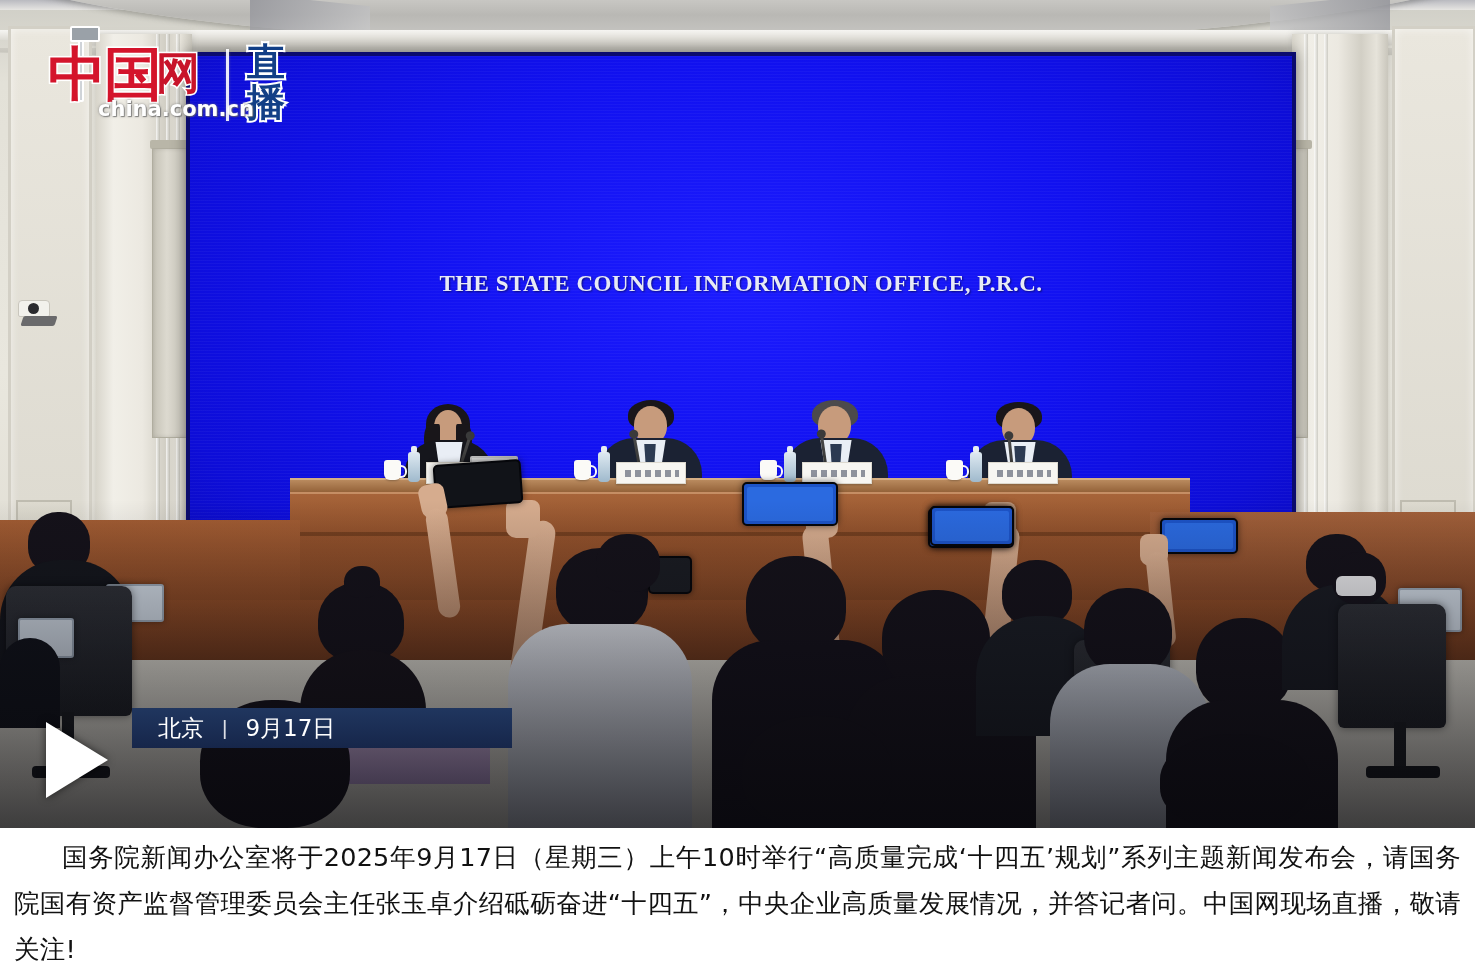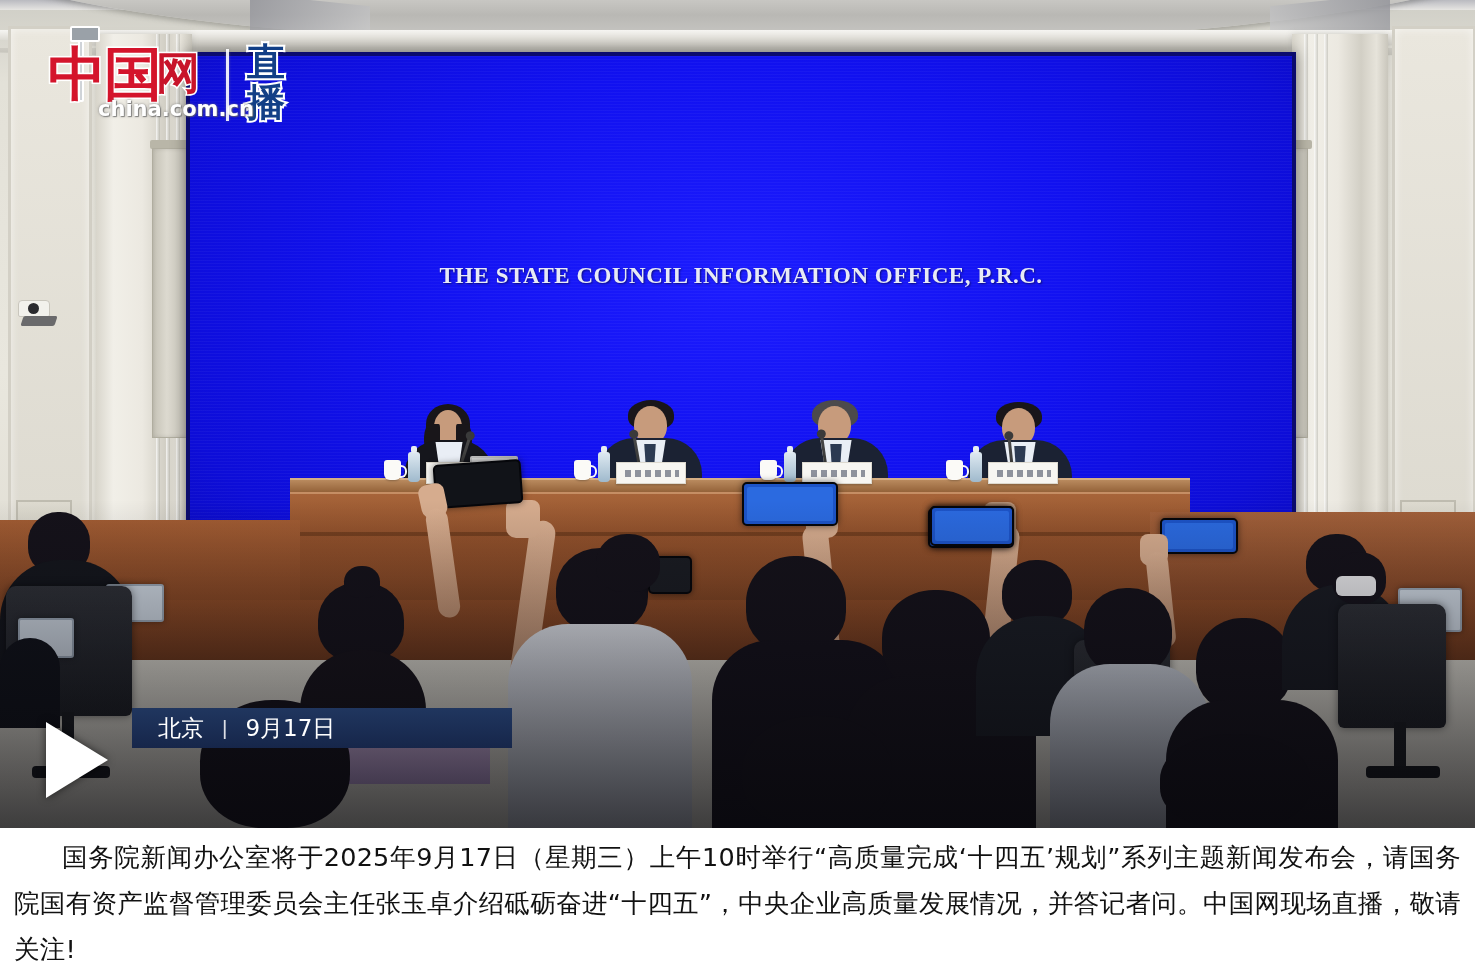--- a/index.html
+++ b/index.html
@@ -133,21 +133,21 @@
   .led-title-wrap {
     position:absolute; left:190px; top:255px; width:1102px;
     text-align:center; pointer-events:none;
   }
   .led-title-cn {
     font-family:"DejaVu Sans","Liberation Sans",sans-serif;
     font-size:46px; letter-spacing:10px; font-weight:400;
     color:#f2f4ff; text-shadow: 2px 2px 3px rgba(0,0,0,.45), 0 0 10px rgba(200,210,255,.5);
   }
   .led-title-en {
-    margin-top:8px;
+    margin-top:16px;
     font-family:"Liberation Serif","DejaVu Serif",serif;
     font-size:23px; font-weight:700; letter-spacing:.5px;
     color:#e7eaf6; text-shadow: 1px 1px 2px rgba(0,0,0,.5);
   }
 
   
   .podium-top {
     position:absolute; left:290px; top:478px; width:900px; height:16px;
     background:linear-gradient(180deg,#b98a5e,#8e5c33);
     border-top:2px solid #d5ae85;

